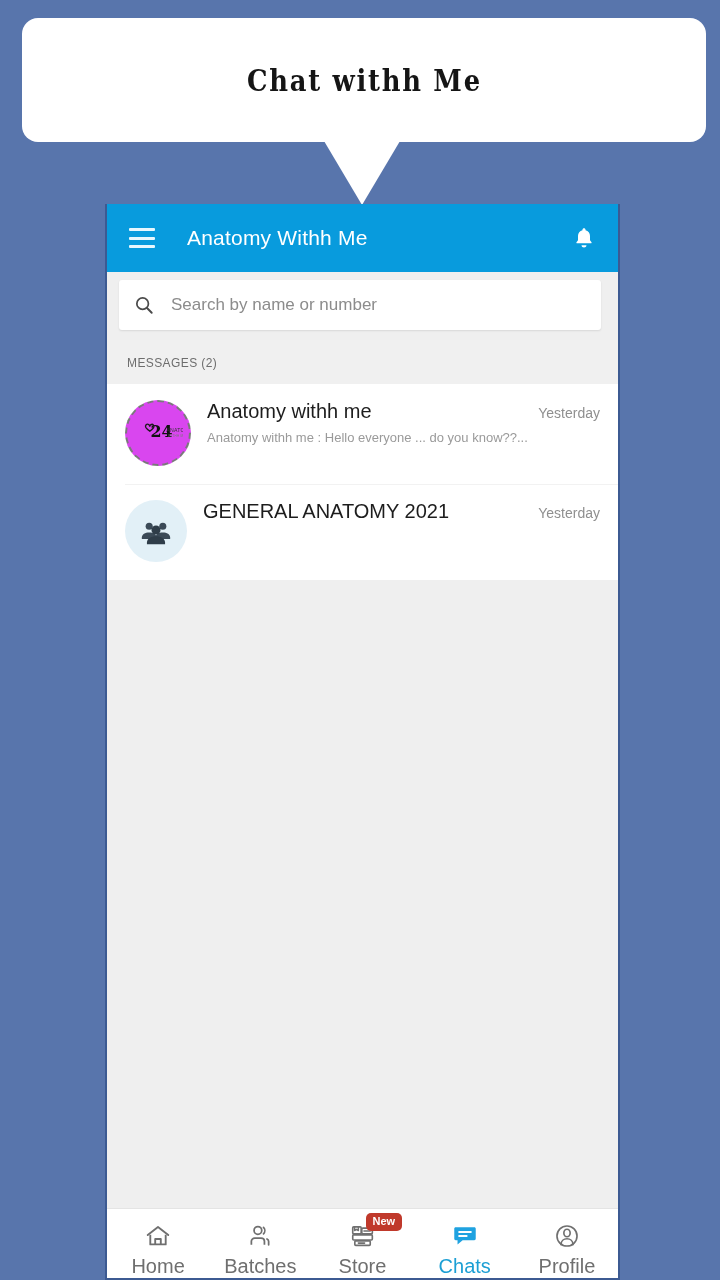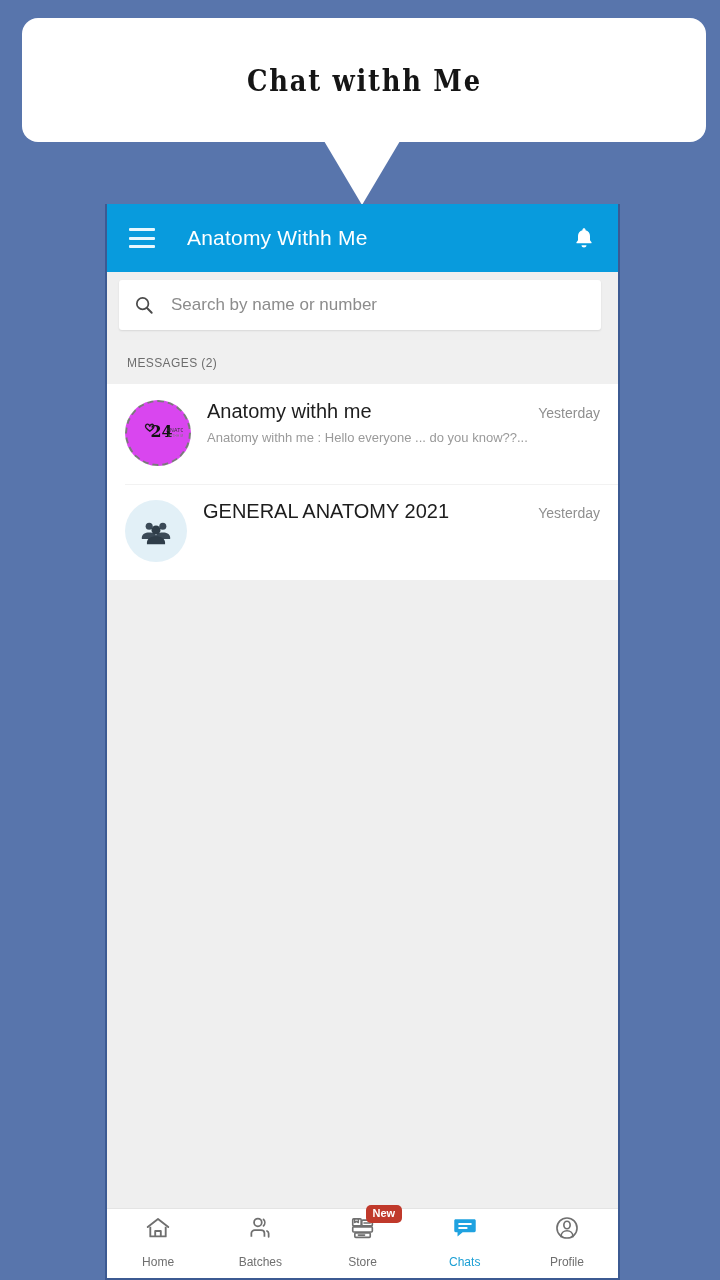--- a/index.html
+++ b/index.html
@@ -232,36 +232,36 @@
     border-bottom: 2px solid #3c5a92;
     display: flex;
     flex: 0 0 auto;
     box-sizing: border-box;
   }
   .nav-item {
     flex: 1 1 0;
     display: flex;
     flex-direction: column;
     align-items: center;
-    justify-content: flex-start;
+    justify-content: flex-end;
     cursor: pointer;
     position: relative;
     padding-top: 4px;
   }
   .nav-icon {
     width: 30px;
     height: 30px;
     display: flex;
     align-items: center;
     justify-content: center;
     position: relative;
   }
   .nav-label {
-    margin-top: 12px;
-    font-size: 12px;
+    margin-top: 4px;
+    font-size: 20px;
     color: #6f6f6f;
   }
   .nav-item.active .nav-label {
     color: #1c9fd4;
   }
   .badge {
     position: absolute;
     top: -8px;
     left: 18px;
     background: #c0392b;

